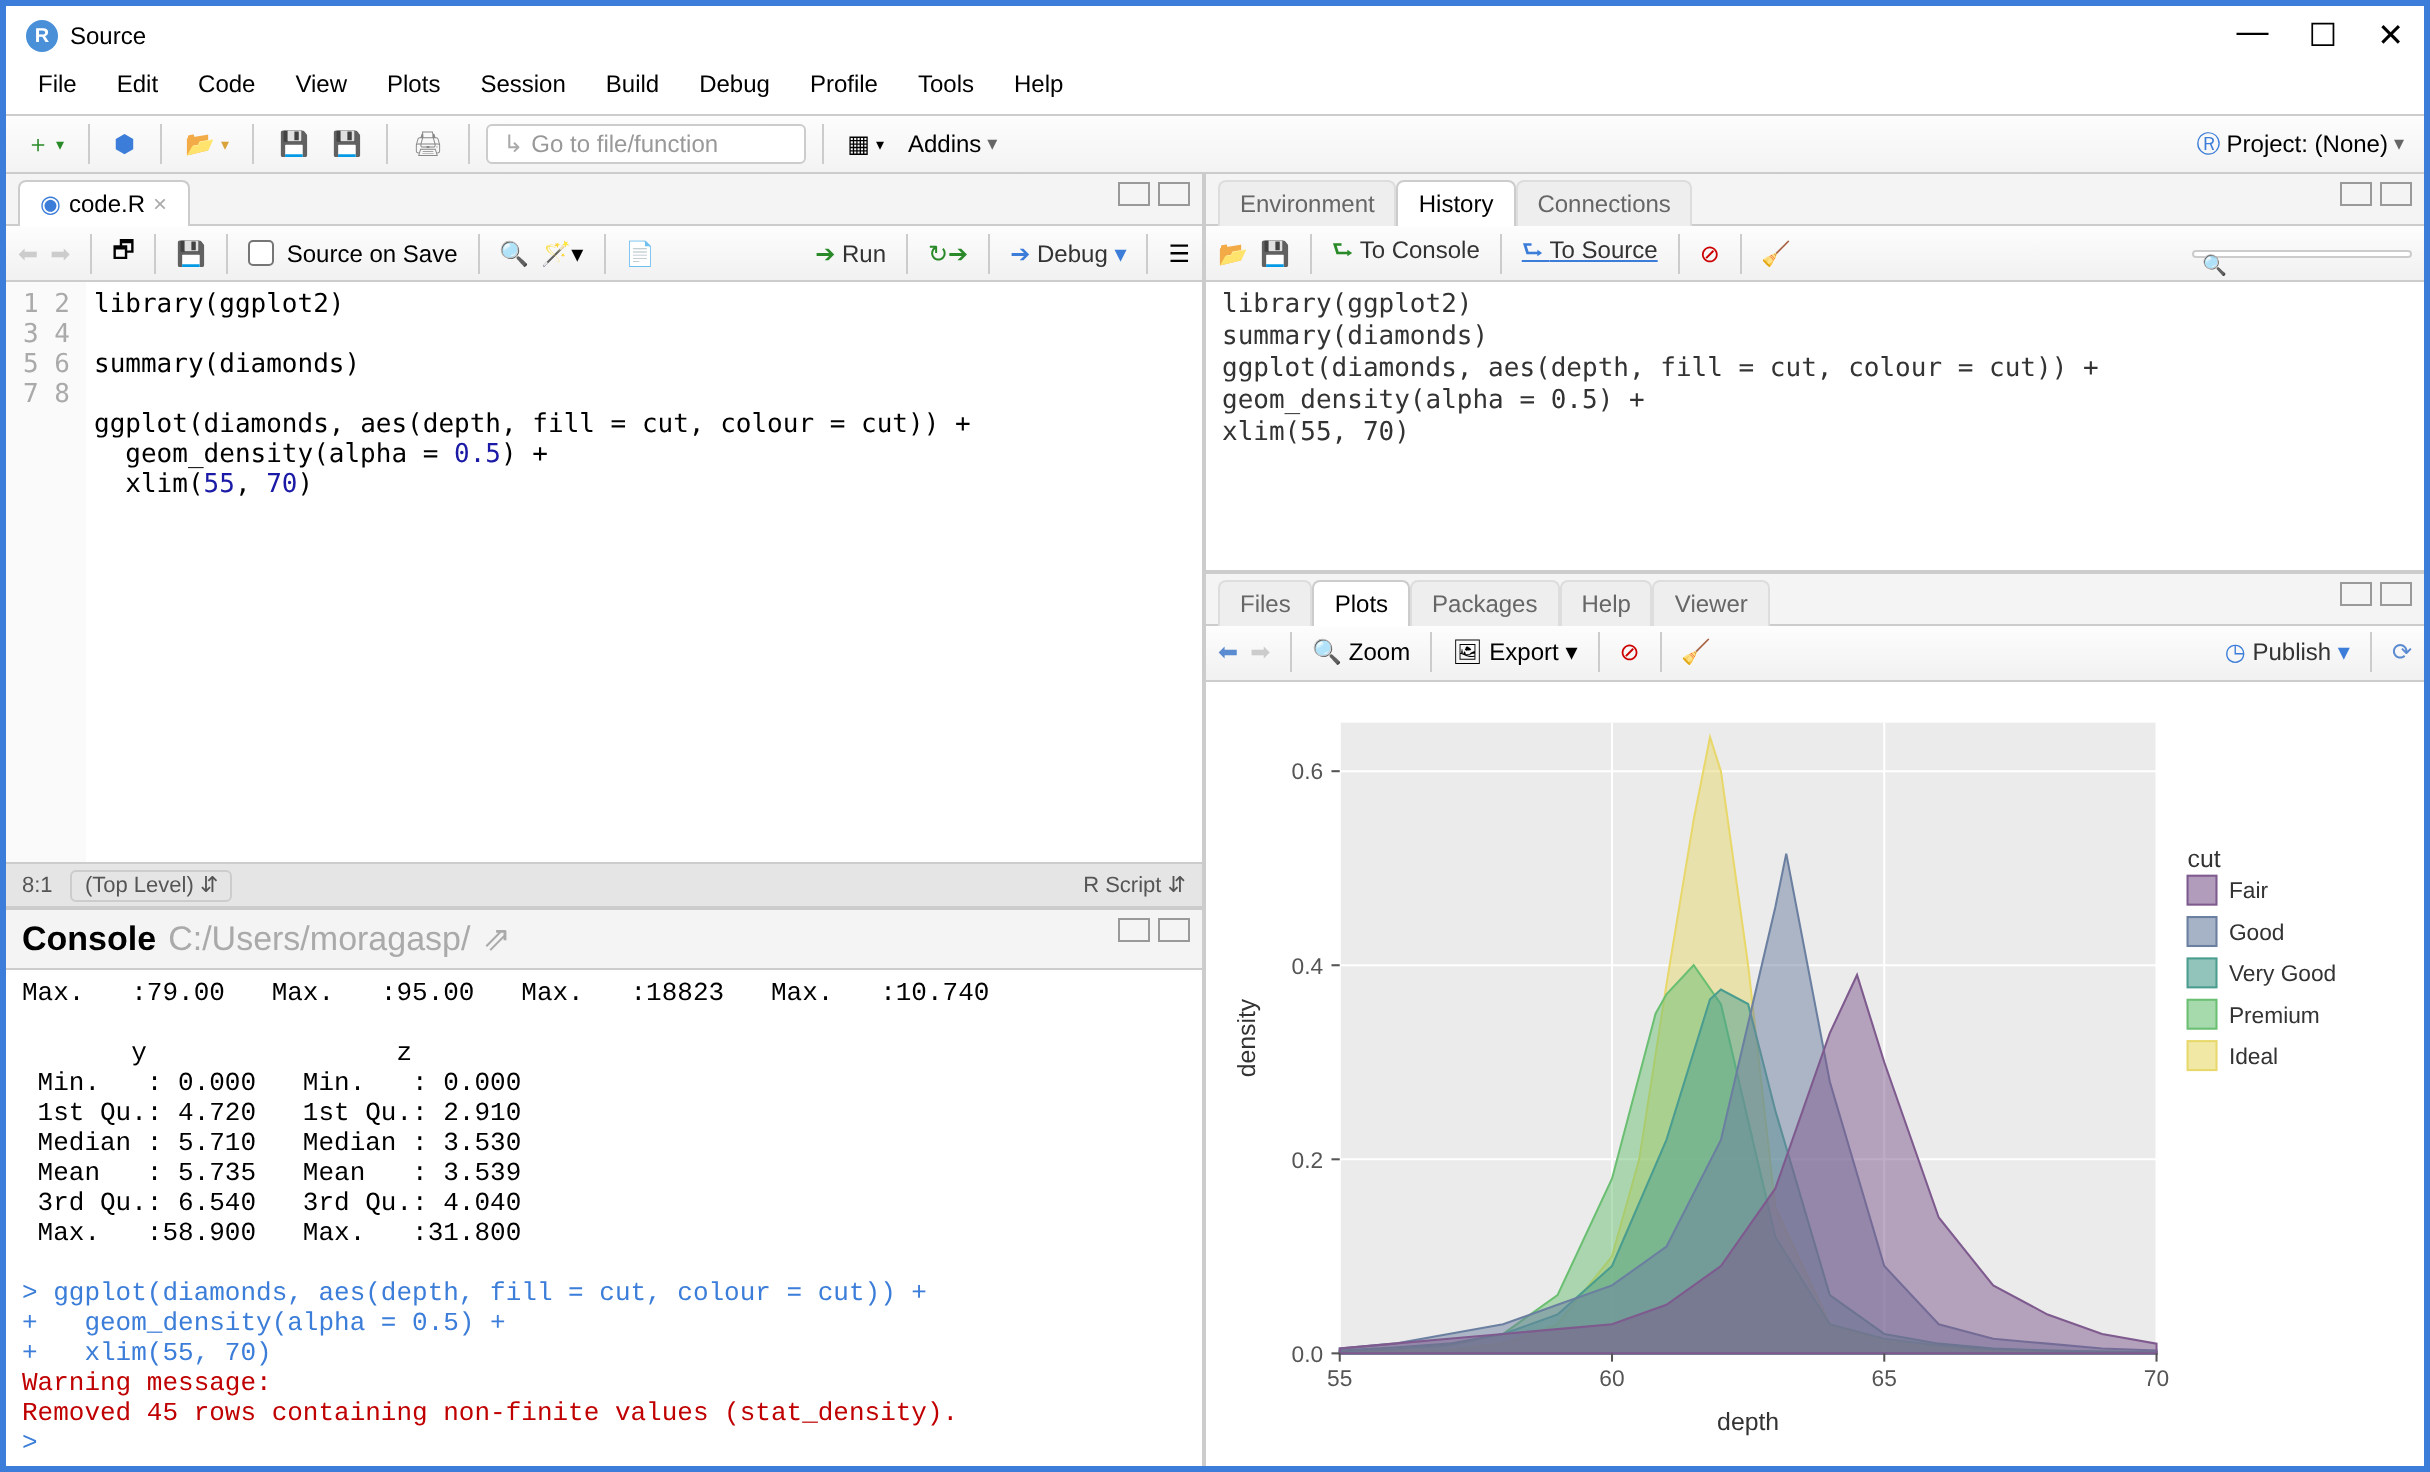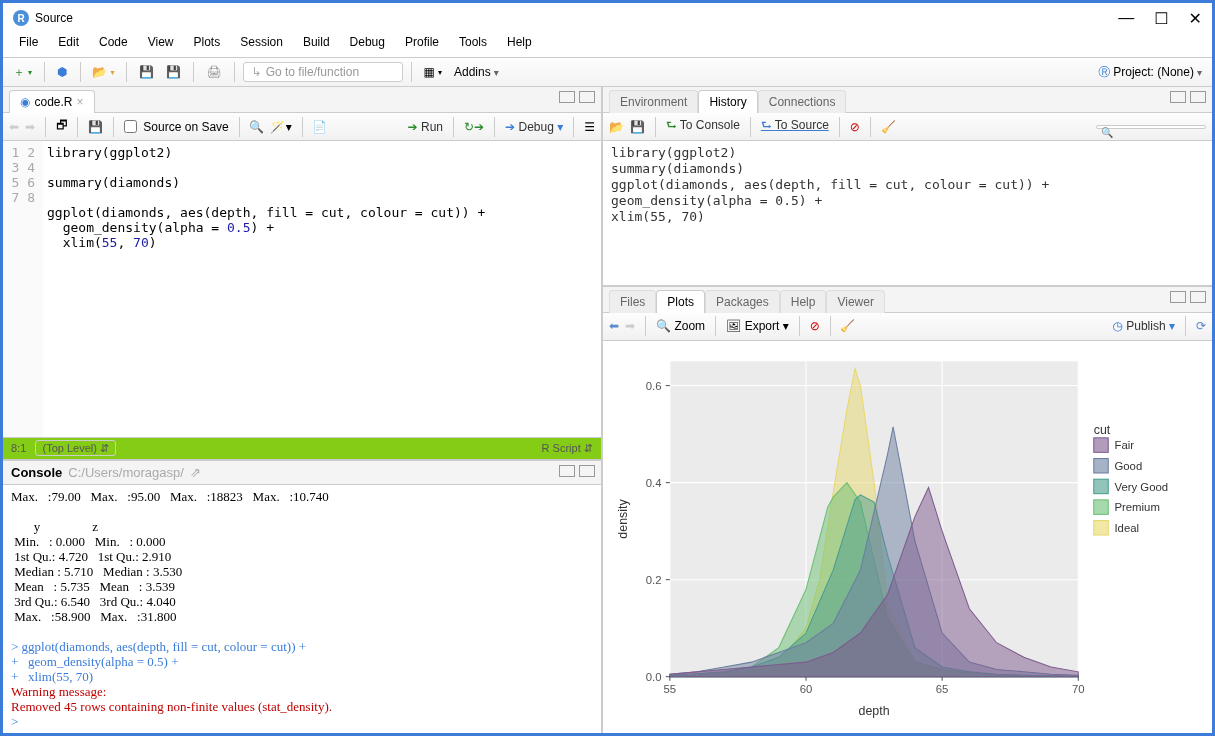--- a/index.html
+++ b/index.html
@@ -20,23 +20,23 @@
 .left { width: 600px; border-right: 2px solid #ccc; }
 .right { flex:1; }
 .pane { display:flex; flex-direction:column; border-bottom: 2px solid #ccc; position:relative; }
 .tabs { height: 26px; background: #f4f4f4; border-bottom:1px solid #ccc; display:flex; align-items:flex-end; padding-left:6px; gap:0; position:relative;}
 .tab { padding: 4px 10px; border:1px solid #ccc; border-bottom:none; background:#fff; border-radius:4px 4px 0 0; display:flex; align-items:center; gap:4px; font-size:12px; position:relative; top:1px;}
 .tab.inactive { background:#eee; color:#666; border-color:#ddd;}
 .subtoolbar { height:28px; border-bottom:1px solid #ccc; display:flex; align-items:center; padding:0 6px; gap:6px; background:linear-gradient(#fdfdfd,#f1f1f1); font-size:12px;}
 .code-editor { flex:1; display:flex; font-family:"Lucida Console","Consolas",monospace; font-size:13px; overflow:hidden; background:#fff;}
 .gutter { width:40px; text-align:right; color:#aaa; padding:4px 8px 0 0; line-height:15px; background:#fafafa;}
 .code-body { flex:1; padding:4px 4px; line-height:15px; white-space:pre;}
-.statusline { height:22px; border-top:1px solid #ccc; display:flex; align-items:center; justify-content:space-between; padding:0 8px; background:#84cc16; font-size:11px; color:#555;}
-.console-output { flex:1; font-family:Liberation Serif, serif; font-size:13px; padding:4px 8px; line-height:15px; white-space:pre; overflow:auto;}
-.pane-title { padding:4px 8px; background:#f4f4f4; border-bottom:1px solid #ccc; font-size:13px; display:flex; align-items:center; gap:6px; position:relative;}
+.statusline { height:22px; border-top:1px solid #ccc; display:flex; align-items:center; justify-content:space-between; padding:0 8px; background:#e5e5e5; font-size:11px; color:#555;}
+.console-output { flex:1; font-family:Liberation Mono, monospace; font-size:13px; padding:4px 8px; line-height:15px; white-space:pre; overflow:auto;}
+.pane-title { padding:4px 8px; background:#f4f4f4; border-bottom:1px solid #ccc; font-size:17px; display:flex; align-items:center; gap:6px; position:relative;}
 .pane-title .path { color:#aaa; }
 .window-icons { position:absolute; right:6px; top:4px; display:flex; gap:4px; }
 .window-icons span { width:16px; height:12px; border:1px solid #999; display:inline-block;}
 .history-body { flex:1; font-family:"Lucida Console","Consolas",monospace; font-size:13px; padding:4px 8px; line-height:16px; white-space:pre; color:#333;}
 .plot-area { flex:1; background:#fff; display:flex; align-items:center; justify-content:center; padding:10px 20px 10px 10px;}
 .num { color:#1a1aa6; }
 .fn { color:#000; }
 .warn { color:#c00000; }
 .prompt { color:#3b7dd8; }
 .search-box { border:1px solid #ccc; border-radius:10px; padding:1px 8px 1px 20px; width:110px; background:#fff; position:relative; margin-left:auto;}

